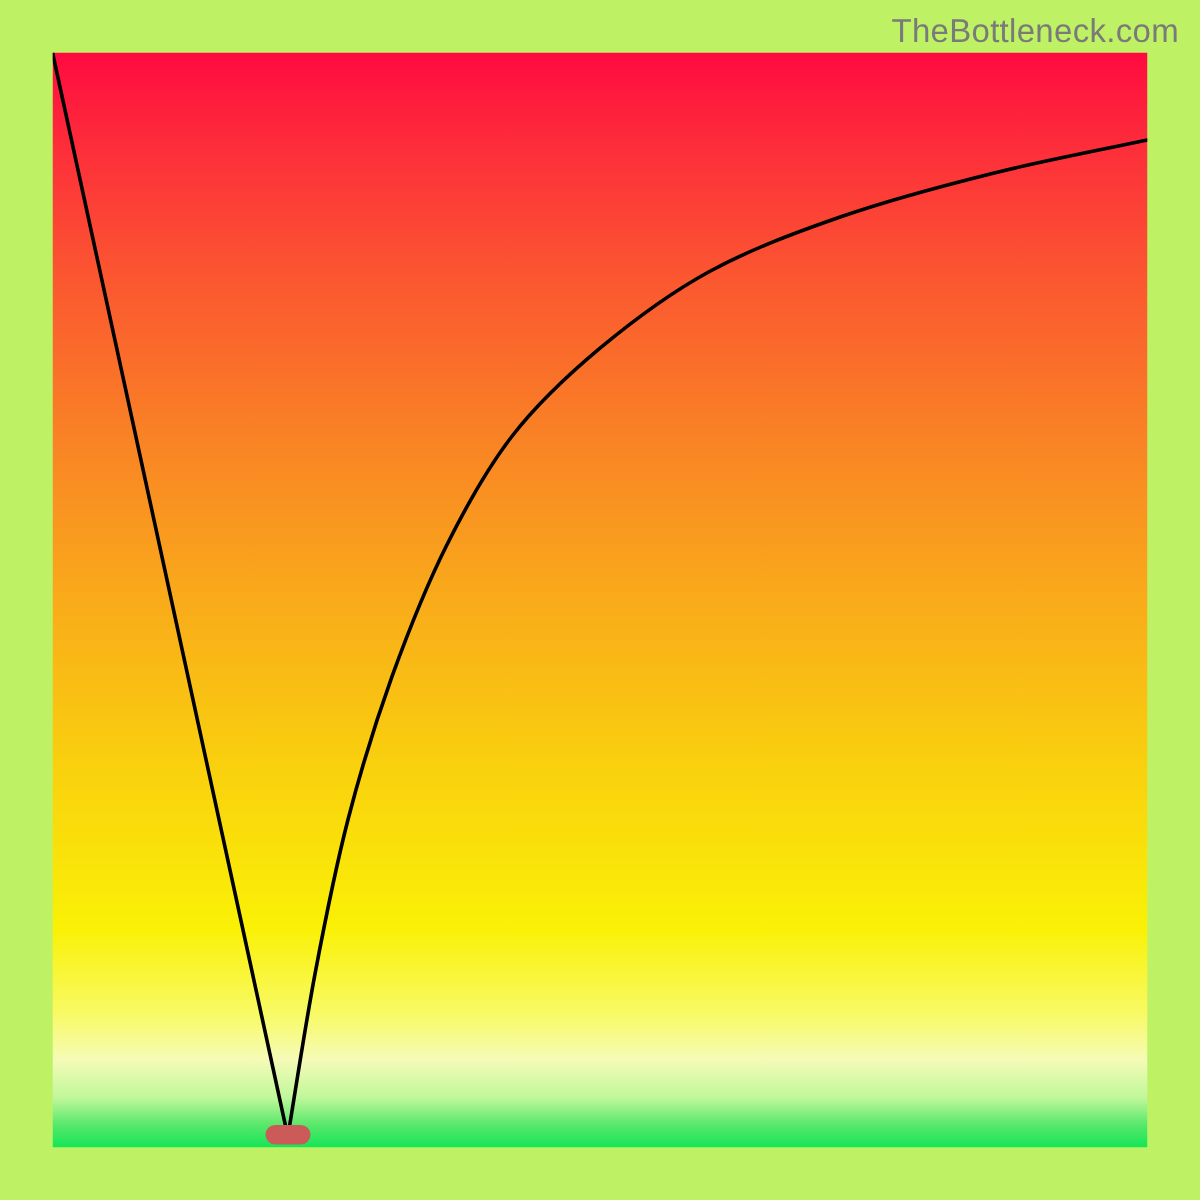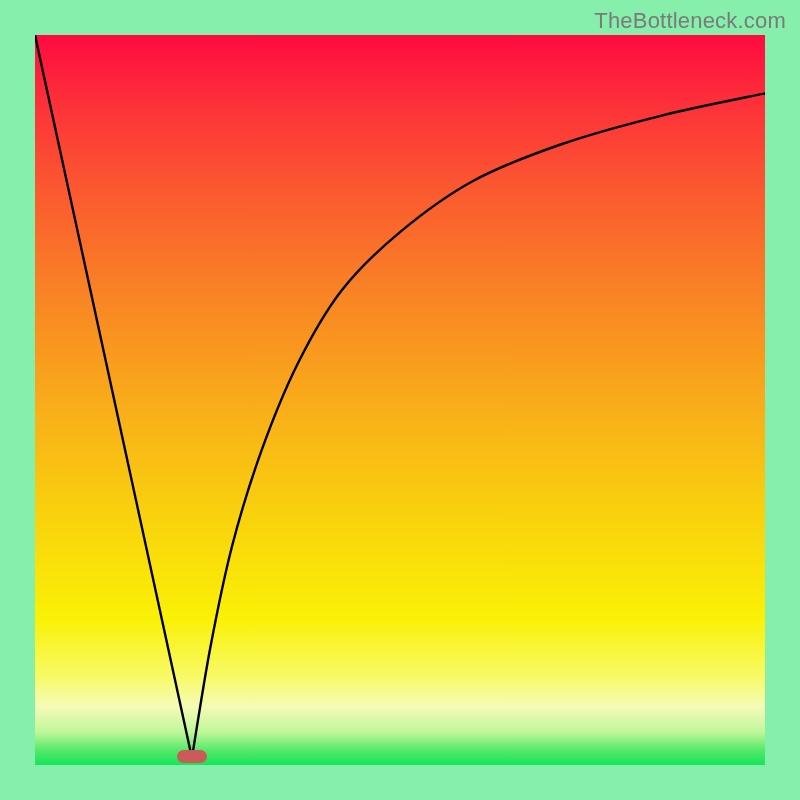--- a/index.html
+++ b/index.html
@@ -10,21 +10,21 @@
     background: #000;
     overflow: hidden;
     font-family: Arial, Helvetica, sans-serif;
   }
   .frame {
     position: absolute;
     top: 0;
     left: 0;
     width: 800px;
     height: 800px;
-    background: #86efac;
+    background: #bef264;
   }
   .plot-area {
     position: absolute;
     
     left: 35px;
     top: 35px;
     width: 730px;
     height: 730px;
     overflow: hidden;
   }

